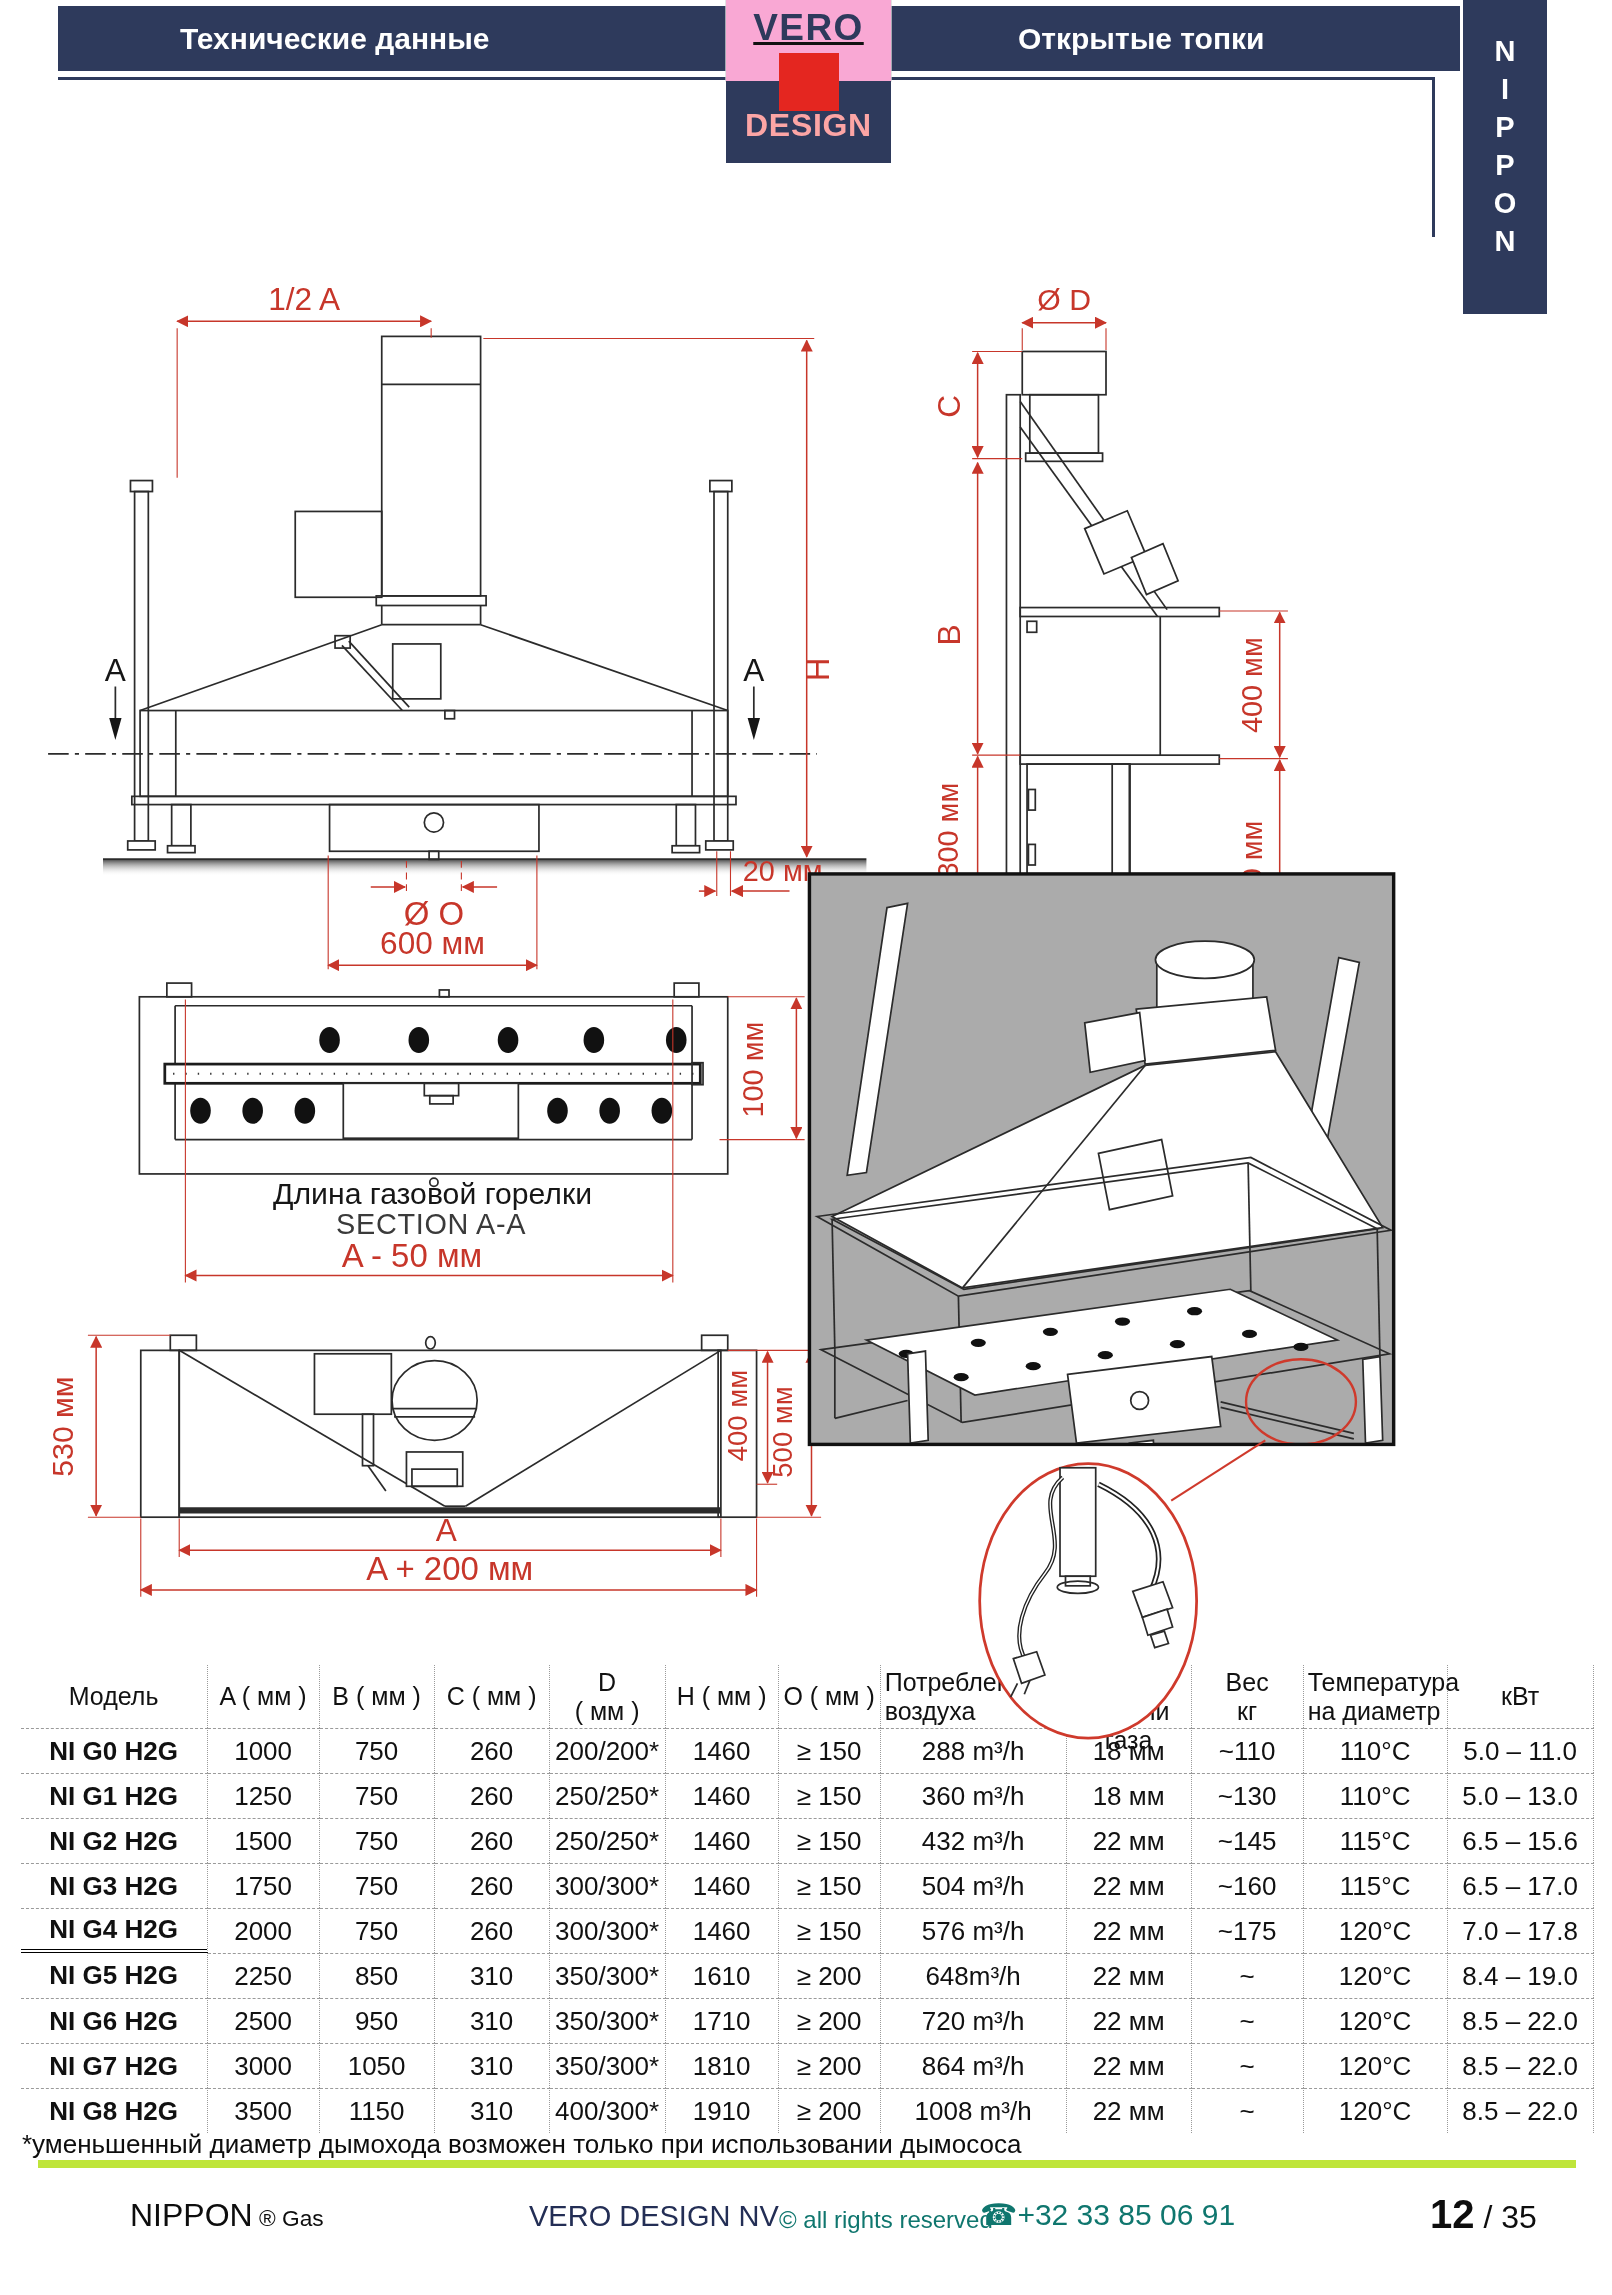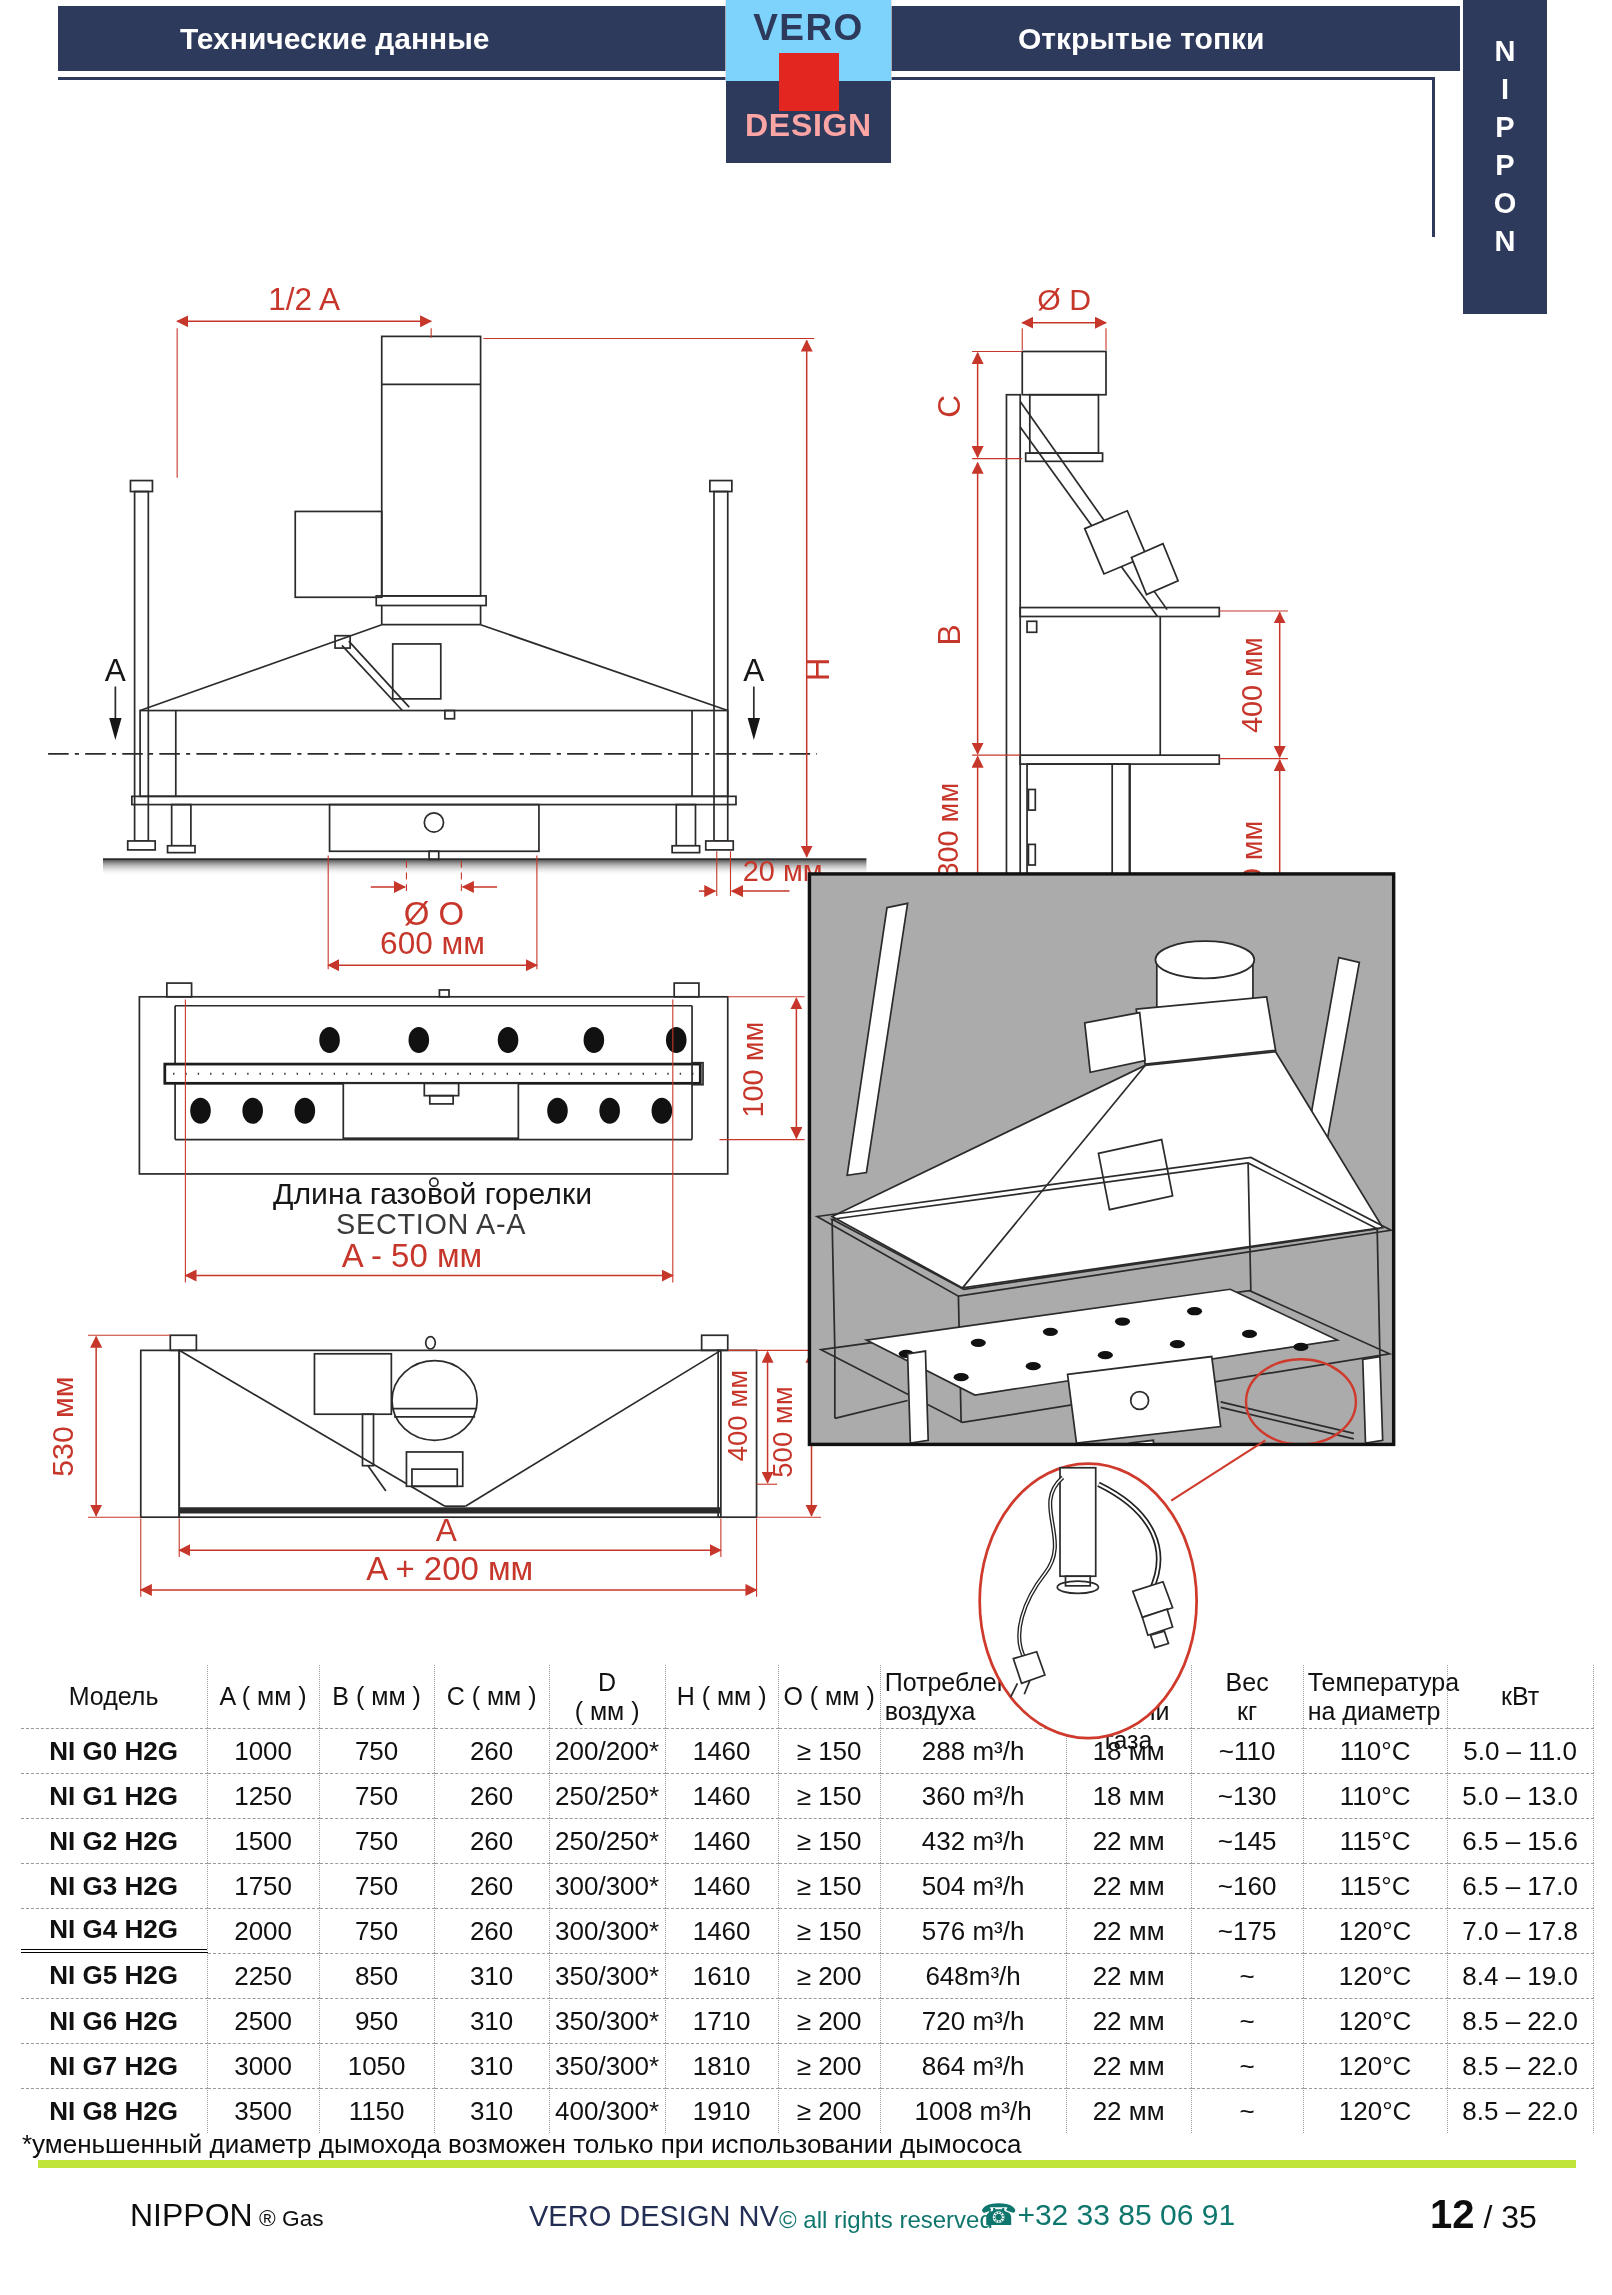--- a/index.html
+++ b/index.html
@@ -5,21 +5,21 @@
   html,body{margin:0;padding:0;background:#fff;}
   .page{position:relative;width:1612px;height:2295px;background:#fff;overflow:hidden;
         font-family:"Liberation Sans",sans-serif;color:#111;}
   .abs{position:absolute;}
   
   .hdr-bar{left:58px;top:5.5px;width:1402px;height:65px;background:#2e3a5c;}
   .hdr-underline{left:58px;top:77px;width:1377px;height:3.4px;background:#2e3a5c;}
   .hdr-vline{left:1432px;top:77px;width:2.7px;height:160px;background:#2e3a5c;}
   .hdr-text{color:#fff;font-weight:bold;font-size:30px;line-height:65px;top:5.5px;height:65px;white-space:nowrap;}
   .hdr-left{left:180px;} .hdr-right{left:1018px;}
-  .logo-top{left:726px;top:0;width:165px;height:81px;background:#7dd3fc;box-shadow:0 0 0 0.7px #d8d8d8;}
+  .logo-top{left:726px;top:0;width:165px;height:81px;background:#f9a8d4;box-shadow:0 0 0 0.7px #d8d8d8;text-decoration:underline;}
   .logo-top span{display:block;text-align:center;font-weight:bold;font-size:37px;letter-spacing:1.4px;color:#2e3a5c;margin-top:6.9px;}
   .logo-bottom{left:726px;top:81px;width:165px;height:82px;background:#2e3a5c;}
   .logo-bottom span{display:block;text-align:center;font-weight:bold;font-size:32px;letter-spacing:0.7px;color:#fca5a5;line-height:89px;}
   .logo-stripe{left:779px;top:53px;width:60px;height:58px;background:#e42620;}
   .nippon-tab{left:1463px;top:0;width:84px;height:314px;background:#2e3a5c;display:flex;flex-direction:column;align-items:center;padding-top:32px;box-sizing:border-box;}
   .nippon-tab span{color:#fff;font-weight:bold;font-size:29px;line-height:38px;}
   .page-title{left:110px;top:201px;font-size:49px;font-weight:bold;color:#0a0a0a;white-space:nowrap;}
   
   .draw{left:0;top:0;width:1612px;height:2295px;pointer-events:none;z-index:5;}
   

